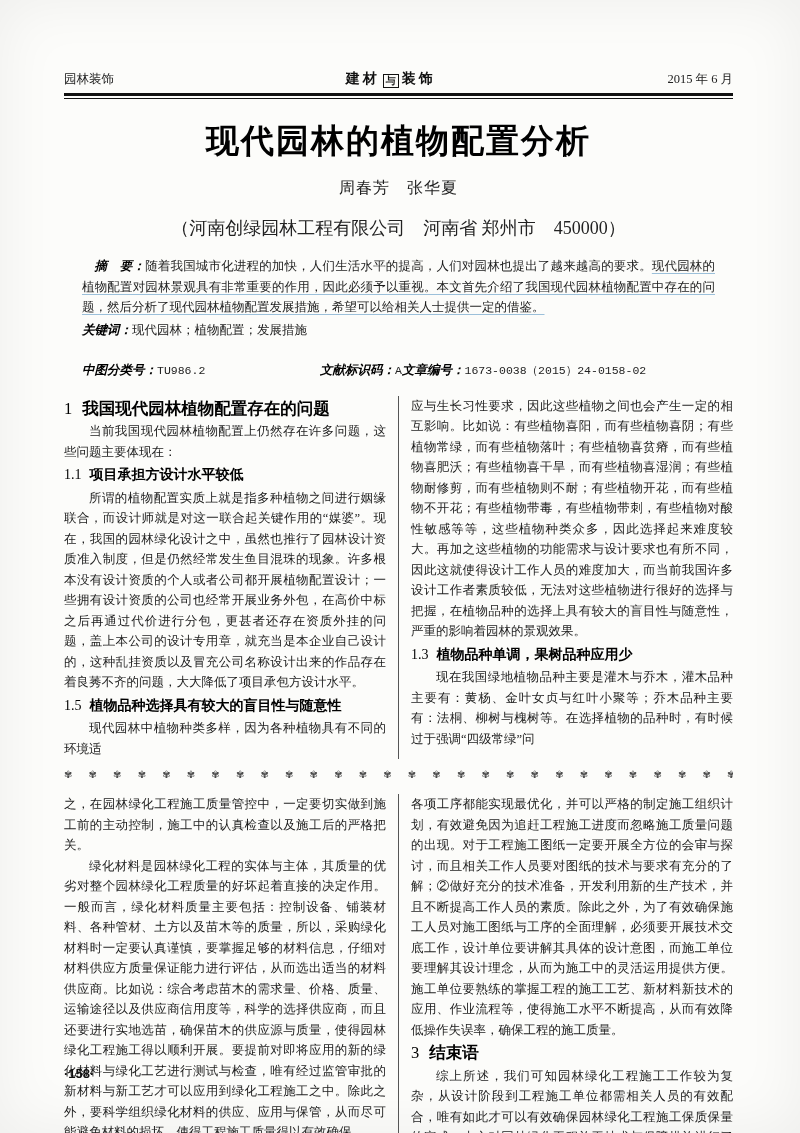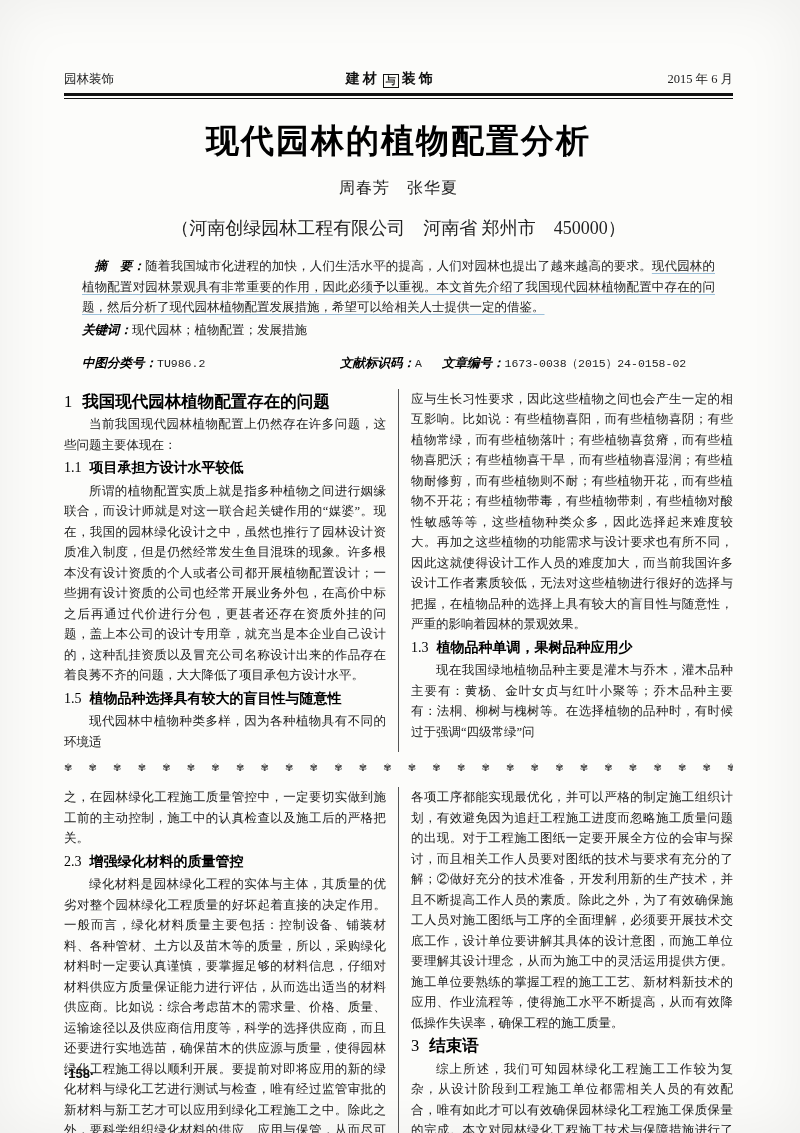--- a/index.html
+++ b/index.html
@@ -40,21 +40,21 @@
   .affiliation{margin-top:17px;text-align:center;font-size:18px;color:#222;}
   
   .abstract{margin:16px 18px 0 18px;font-size:12.5px;line-height:20.5px;}
   .abstract b, .kw b, .meta-line b, .received b{
     font-family:"Liberation Sans","DejaVu Sans",sans-serif;
     font-weight:bold;color:#000;font-style:italic;
   }
   .abs{margin:0;text-align:justify;text-indent:1em;}
   .ul{text-decoration:underline;text-decoration-color:#9cc0da;text-underline-offset:3px;}
   .kw{margin:2px 0 0 0;}
-  .meta-line{margin:13px 0 0 0;display:flex;gap:20px;}
+  .meta-line{margin:20px 0 0 0;display:flex;}
   .meta-line > span:nth-child(1){width:195px;}
   .meta-line > span:nth-child(2){width:125px;text-align:right;}
   .tw{font-family:"Liberation Mono","DejaVu Sans Mono",monospace;font-size:11.5px;color:#222;}
   
   .cols{display:flex;margin-top:14px;}
   .col{flex:1;box-sizing:border-box;font-size:12.5px;line-height:20.5px;}
   .col.left{padding-right:12px;}
   .col.right{border-left:1px solid #555;padding-left:12px;}
   .col p{margin:0;text-align:justify;}
   .col p.indent{text-indent:2em;}
@@ -122,21 +122,20 @@
       <h3 class="lv2"><span class="num">1.3</span><span>植物品种单调，果树品种应用少</span></h3>
       <p class="indent">现在我国绿地植物品种主要是灌木与乔木，灌木品种主要有：黄杨、金叶女贞与红叶小聚等；乔木品种主要有：法桐、柳树与槐树等。在选择植物的品种时，有时候过于强调“四级常绿”问</p>
     </div>
   </div>
 
   <div class="ornaments">✾ ✾ ✾ ✾ ✾ ✾ ✾ ✾ ✾ ✾ ✾ ✾ ✾ ✾ ✾ ✾ ✾ ✾ ✾ ✾ ✾ ✾ ✾ ✾ ✾ ✾ ✾ ✾ ✾ ✾ ✾ ✾ ✾ ✾ ✾ ✾ ✾ ✾</div>
 
   <div class="cols bottom">
     <div class="col left">
       <p>之，在园林绿化工程施工质量管控中，一定要切实做到施工前的主动控制，施工中的认真检查以及施工后的严格把关。</p>
-      <h3 class="lv2"><span class="num">2.3</span><span>增强绿化材料的质量管控</span></h3>
       <p class="indent">绿化材料是园林绿化工程的实体与主体，其质量的优劣对整个园林绿化工程质量的好坏起着直接的决定作用。一般而言，绿化材料质量主要包括：控制设备、铺装材料、各种管材、土方以及苗木等的质量，所以，采购绿化材料时一定要认真谨慎，要掌握足够的材料信息，仔细对材料供应方质量保证能力进行评估，从而选出适当的材料供应商。比如说：综合考虑苗木的需求量、价格、质量、运输途径以及供应商信用度等，科学的选择供应商，而且还要进行实地选苗，确保苗木的供应源与质量，使得园林绿化工程施工得以顺利开展。要提前对即将应用的新的绿化材料与绿化工艺进行测试与检查，唯有经过监管审批的新材料与新工艺才可以应用到绿化工程施工之中。除此之外，要科学组织绿化材料的供应、应用与保管，从而尽可能避免材料的损坏，使得工程施工质量得以有效确保。</p>
 
     </div>
     <div class="col right">
       <p>各项工序都能实现最优化，并可以严格的制定施工组织计划，有效避免因为追赶工程施工进度而忽略施工质量问题的出现。对于工程施工图纸一定要开展全方位的会审与探讨，而且相关工作人员要对图纸的技术与要求有充分的了解；②做好充分的技术准备，开发利用新的生产技术，并且不断提高工作人员的素质。除此之外，为了有效确保施工人员对施工图纸与工序的全面理解，必须要开展技术交底工作，设计单位要讲解其具体的设计意图，而施工单位要理解其设计理念，从而为施工中的灵活运用提供方便。施工单位要熟练的掌握工程的施工工艺、新材料新技术的应用、作业流程等，使得施工水平不断提高，从而有效降低操作失误率，确保工程的施工质量。</p>
       <h2 class="lv1"><span class="num">3</span><span>结束语</span></h2>
       <p class="indent">综上所述，我们可知园林绿化工程施工工作较为复杂，从设计阶段到工程施工单位都需相关人员的有效配合，唯有如此才可以有效确保园林绿化工程施工保质保量的完成。本文对园林绿化工程施工技术与保障措施进行了简要介绍，希望可以给相关人士提供一定的借鉴。</p>
 
     </div>
   </div>

